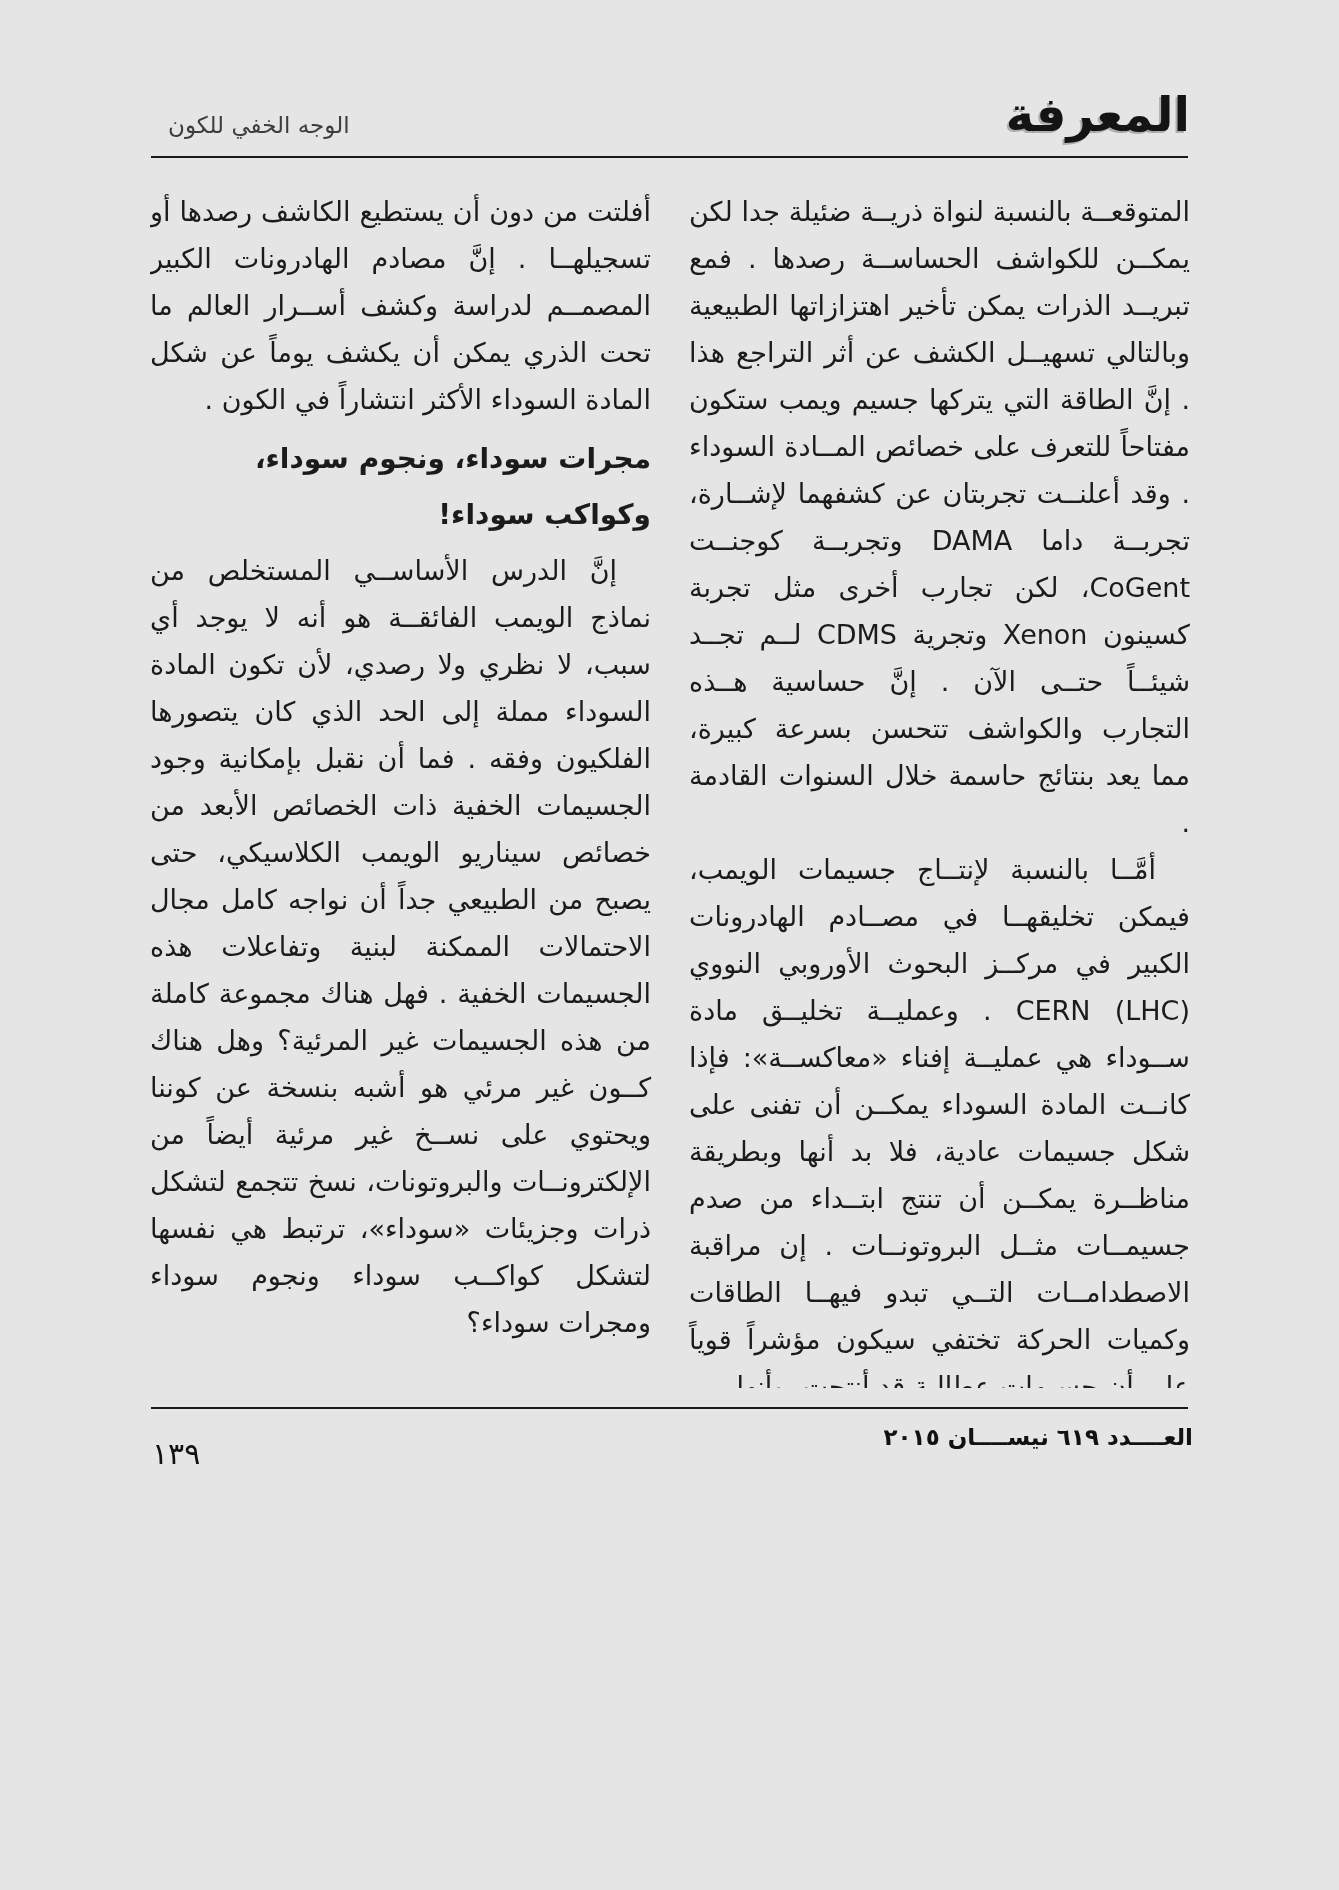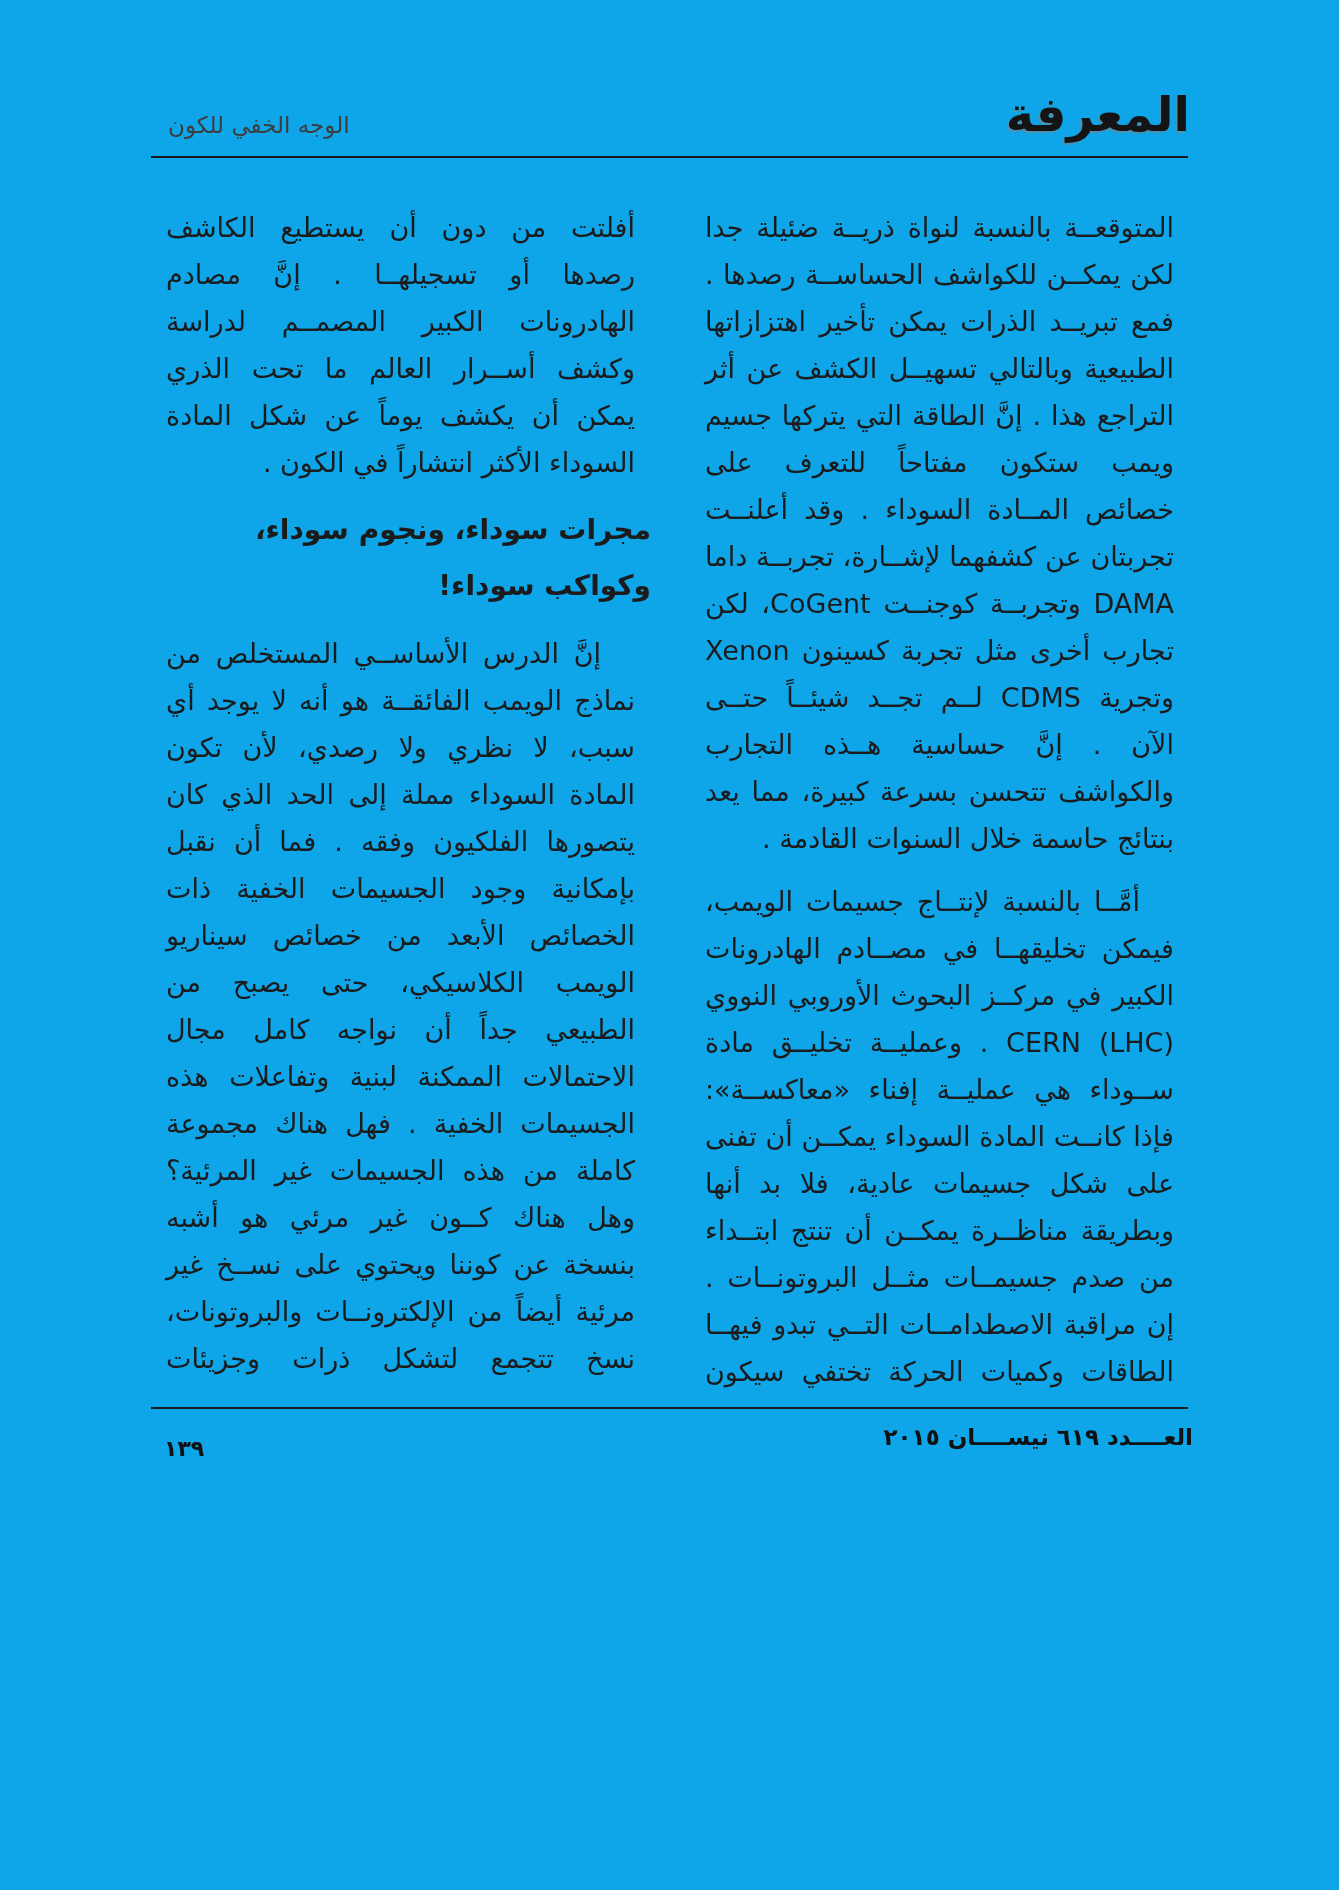--- a/index.html
+++ b/index.html
@@ -5,21 +5,21 @@
   * { box-sizing: border-box; }
   html, body {
     margin: 0;
     padding: 0;
     background: #ffffff;
   }
   .page {
     position: relative;
     width: 1339px;
     height: 1890px;
-    background: #0ea5e9;
+    background: #e5e5e5;
     font-family: "DejaVu Sans", sans-serif;
     direction: rtl;
     overflow: hidden;
     color: #1b1b1b;
   }
   .header-title {
     position: absolute;
     top: 112px;
     left: 168px;
     font-size: 23px;
@@ -55,21 +55,21 @@
     direction: rtl;
     overflow: hidden;
   }
   .col {
     flex: 1;
     font-size: 27px;
     line-height: 47px;
     text-align: justify;
     direction: rtl;
   }
-  .col p { margin: 16px; }
+  .col p { margin: 0; }
   .indent { text-indent: 34px; }
   .heading {
     font-size: 28px;
     font-weight: bold;
     line-height: 56px;
     margin: 8px 0 4px 0;
     text-align: right;
   }
   .rule-bottom {
     position: absolute;
@@ -84,23 +84,23 @@
     top: 1424px;
     right: 146px;
     font-size: 23px;
     font-weight: bold;
     color: #111111;
     direction: rtl;
   }
   .page-number {
     position: absolute;
     top: 1436px;
-    left: 164px;
-    font-size: 22px;
-    font-weight: bold;
+    left: 152px;
+    font-size: 30px;
+    font-weight: normal;
     color: #111111;
   }
 </style>
 </head>
 <body>
 
 <div class="page">
 
   <div class="header-title">الوجه الخفي للكون</div>
 

